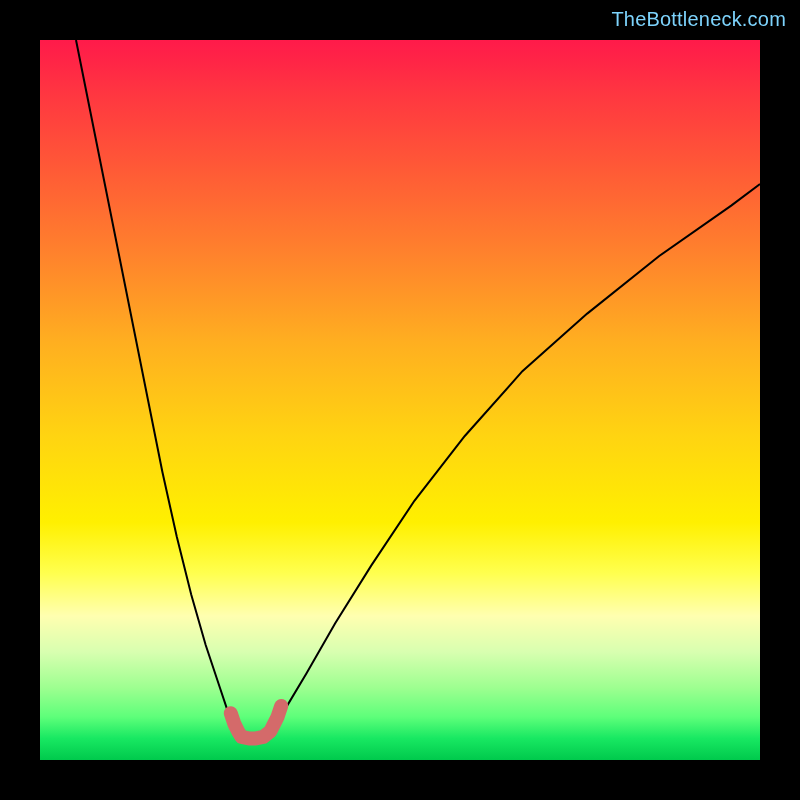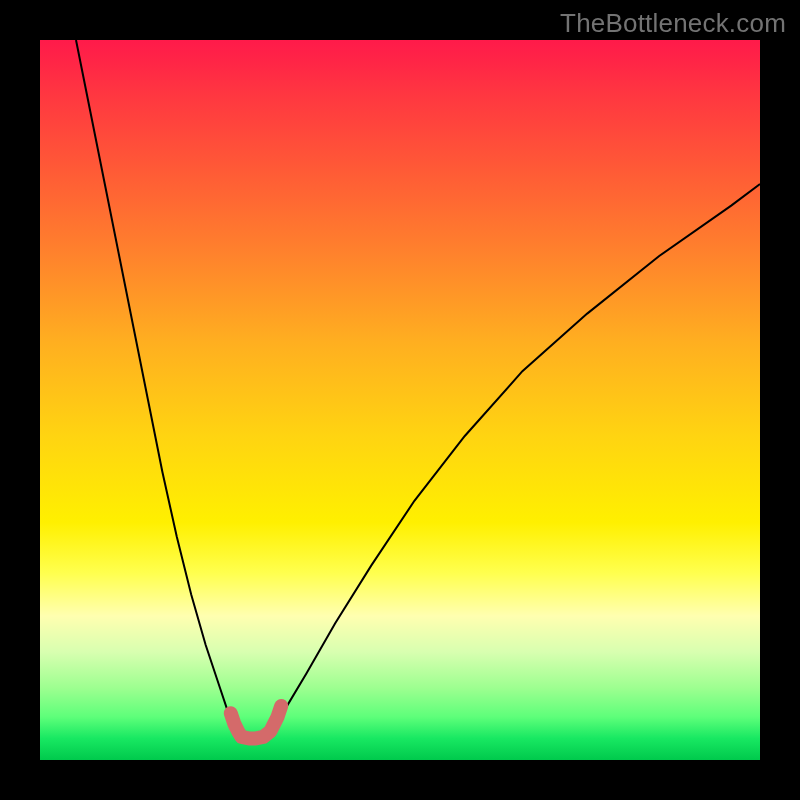--- a/index.html
+++ b/index.html
@@ -51,22 +51,22 @@
   svg.curves {
     position: absolute;
     inset: 0;
     width: 720px;
     height: 720px;
   }
   .watermark {
     position: absolute;
     top: 8px;
     right: 14px;
-    color: #737373;
-    font-size: 26px;
+    color: #7dd3fc;
+    font-size: 20px;
     font-weight: 500;
     letter-spacing: 0.2px;
     user-select: none;
   }
 </style>
 </head>
 <body>
 
 <div class="frame">
   <div class="watermark">TheBottleneck.com</div>

